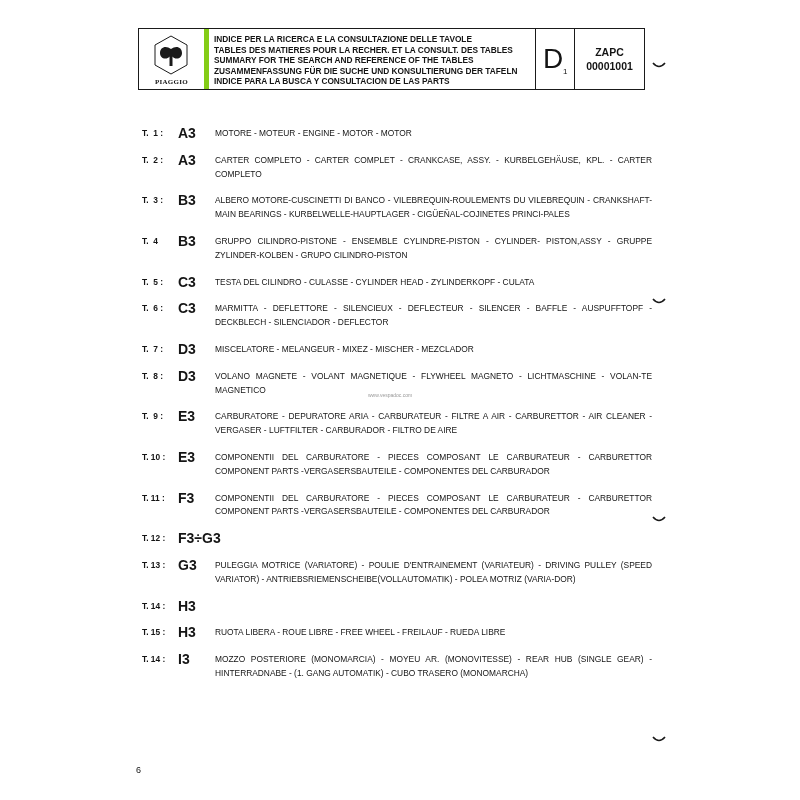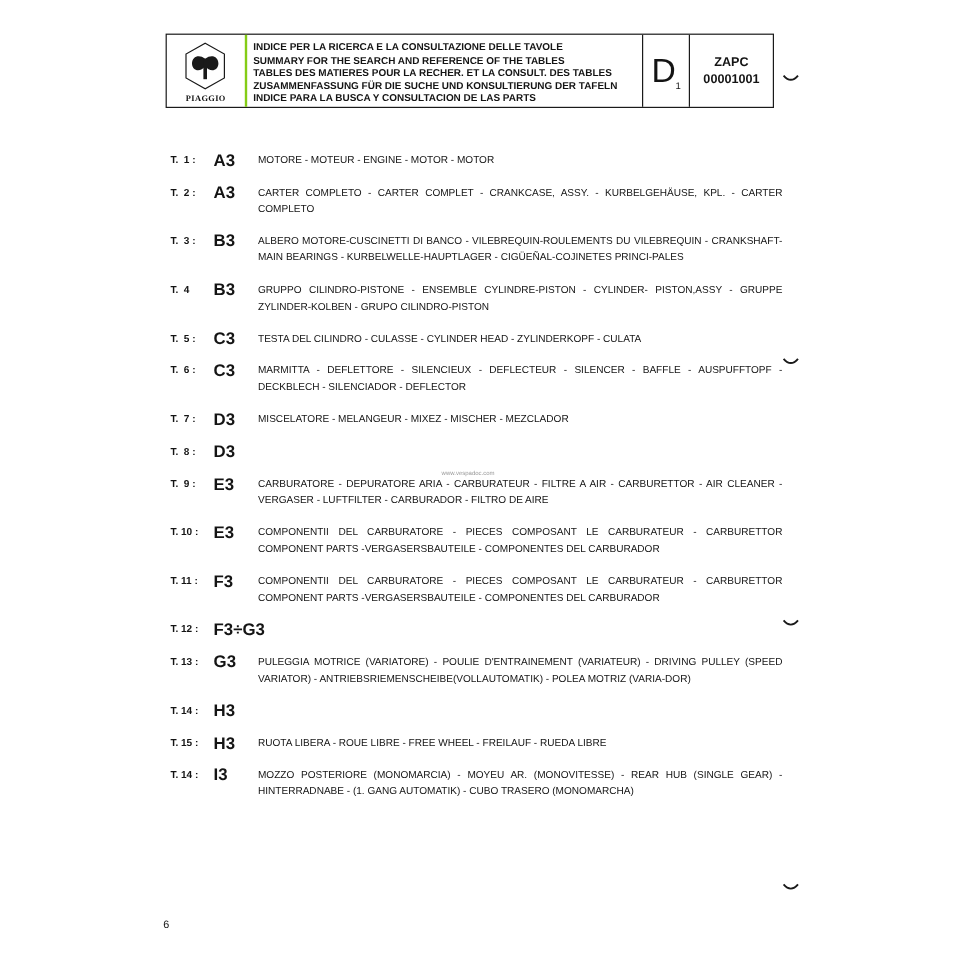--- a/index.html
+++ b/index.html
@@ -1,20 +1,20 @@
 <!DOCTYPE html>
 <html><head>
 <meta charset="utf-8">
 <style>
   html, body { margin: 0; padding: 0; background: #ffffff; }
   body { width: 800px; height: 800px; position: relative; overflow: hidden;
          font-family: "Liberation Sans", sans-serif; color: #141414; }
   .header-box { position: absolute; left: 138px; top: 28px; width: 507px; height: 62px;
                 border: 1px solid #1a1a1a; box-sizing: border-box; display: flex; }
-  .logo-cell { width: 65px; border-right: 2px solid #84cc16; position: relative; }
+  .logo-cell { width: 65px; border-right: 5px solid #84cc16; position: relative; }
   .logo-cell svg { position: absolute; left: 14px; top: 6px; }
   .logo-text { position: absolute; bottom: 3px; left: 0; right: 0; text-align: center;
                font-family: "Liberation Serif", serif; font-weight: bold; font-size: 7px; letter-spacing: 0.3px; }
   .title-cell { flex: 1; border-right: 1px solid #1a1a1a; padding: 5px 0 0 5px; box-sizing: border-box; }
   .title-line { font-size: 8.3px; font-weight: bold; line-height: 10.6px; white-space: nowrap; }
   .d-cell { width: 38px; border-right: 1px solid #1a1a1a; position: relative; }
   .d-letter { position: absolute; left: 7px; top: 16px; font-size: 28px; line-height: 28px; }
   .d-sub { position: absolute; left: 27px; top: 38px; font-size: 8px; }
   .code-cell { width: 69px; display: flex; flex-direction: column; align-items: center; justify-content: center; }
   .code-line { font-size: 10.5px; font-weight: bold; line-height: 14px; }
@@ -34,22 +34,22 @@
   <div class="logo-cell">
     <svg width="36" height="40" viewBox="0 0 36 40">
       <polygon points="18,1 34,10 34,30 18,39 2,30 2,10" fill="none" stroke="#1a1a1a" stroke-width="1"></polygon>
       <path d="M18,29 L18,20 C14,26 7,24 7,18 C7,12 13,10 18,14 C23,10 29,12 29,18 C29,24 22,26 18,20" fill="#1a1a1a"></path>
       <rect x="16.5" y="14" width="3" height="17" fill="#1a1a1a"></rect>
     </svg>
     <div class="logo-text">PIAGGIO</div>
   </div>
   <div class="title-cell">
     <div class="title-line">INDICE PER LA RICERCA E LA CONSULTAZIONE DELLE TAVOLE</div>
+    <div class="title-line">TABLES DES MATIERES POUR LA RECHER. ET LA CONSULT. DES TABLES</div>
     <div class="title-line">SUMMARY FOR THE SEARCH AND REFERENCE OF THE TABLES</div>
-    <div class="title-line">TABLES DES MATIERES POUR LA RECHER. ET LA CONSULT. DES TABLES</div>
     <div class="title-line">ZUSAMMENFASSUNG FÜR DIE SUCHE UND KONSULTIERUNG DER TAFELN</div>
     <div class="title-line">INDICE PARA LA BUSCA Y CONSULTACION DE LAS PARTS</div>
   </div>
   <div class="d-cell">
     <span class="d-letter">D</span>
     <span class="d-sub">1</span>
   </div>
   <div class="code-cell">
     <div class="code-line">ZAPC</div>
     <div class="code-line">00001001</div>
@@ -88,20 +88,21 @@
       <span class="desc">MARMITTA - DEFLETTORE - SILENCIEUX - DEFLECTEUR - SILENCER - BAFFLE - AUSPUFFTOPF - DECKBLECH - SILENCIADOR - DEFLECTOR</span>
     </div>
   <div class="entry">
       <span class="tnum">T.  7 :</span>
       <span class="tcode">D3</span>
       <span class="desc">MISCELATORE - MELANGEUR  -  MIXEZ -  MISCHER -  MEZCLADOR</span>
     </div>
   <div class="entry">
       <span class="tnum">T.  8 :</span>
       <span class="tcode">D3</span>
+      <span class="desc">VOLANO MAGNETE - VOLANT MAGNETIQUE - FLYWHEEL MAGNETO - LICHTMASCHINE - VOLAN-TE  MAGNETICO</span>
     </div>
   <div class="entry">
       <span class="tnum">T.  9 :</span>
       <span class="tcode">E3</span>
       <span class="desc">CARBURATORE - DEPURATORE ARIA - CARBURATEUR - FILTRE A AIR - CARBURETTOR - AIR CLEANER - VERGASER - LUFTFILTER - CARBURADOR - FILTRO DE AIRE</span>
     </div>
   <div class="entry">
       <span class="tnum">T. 10 :</span>
       <span class="tcode">E3</span>
       <span class="desc">COMPONENTII DEL CARBURATORE - PIECES COMPOSANT LE CARBURATEUR - CARBURETTOR COMPONENT PARTS -VERGASERSBAUTEILE - COMPONENTES DEL CARBURADOR</span>

